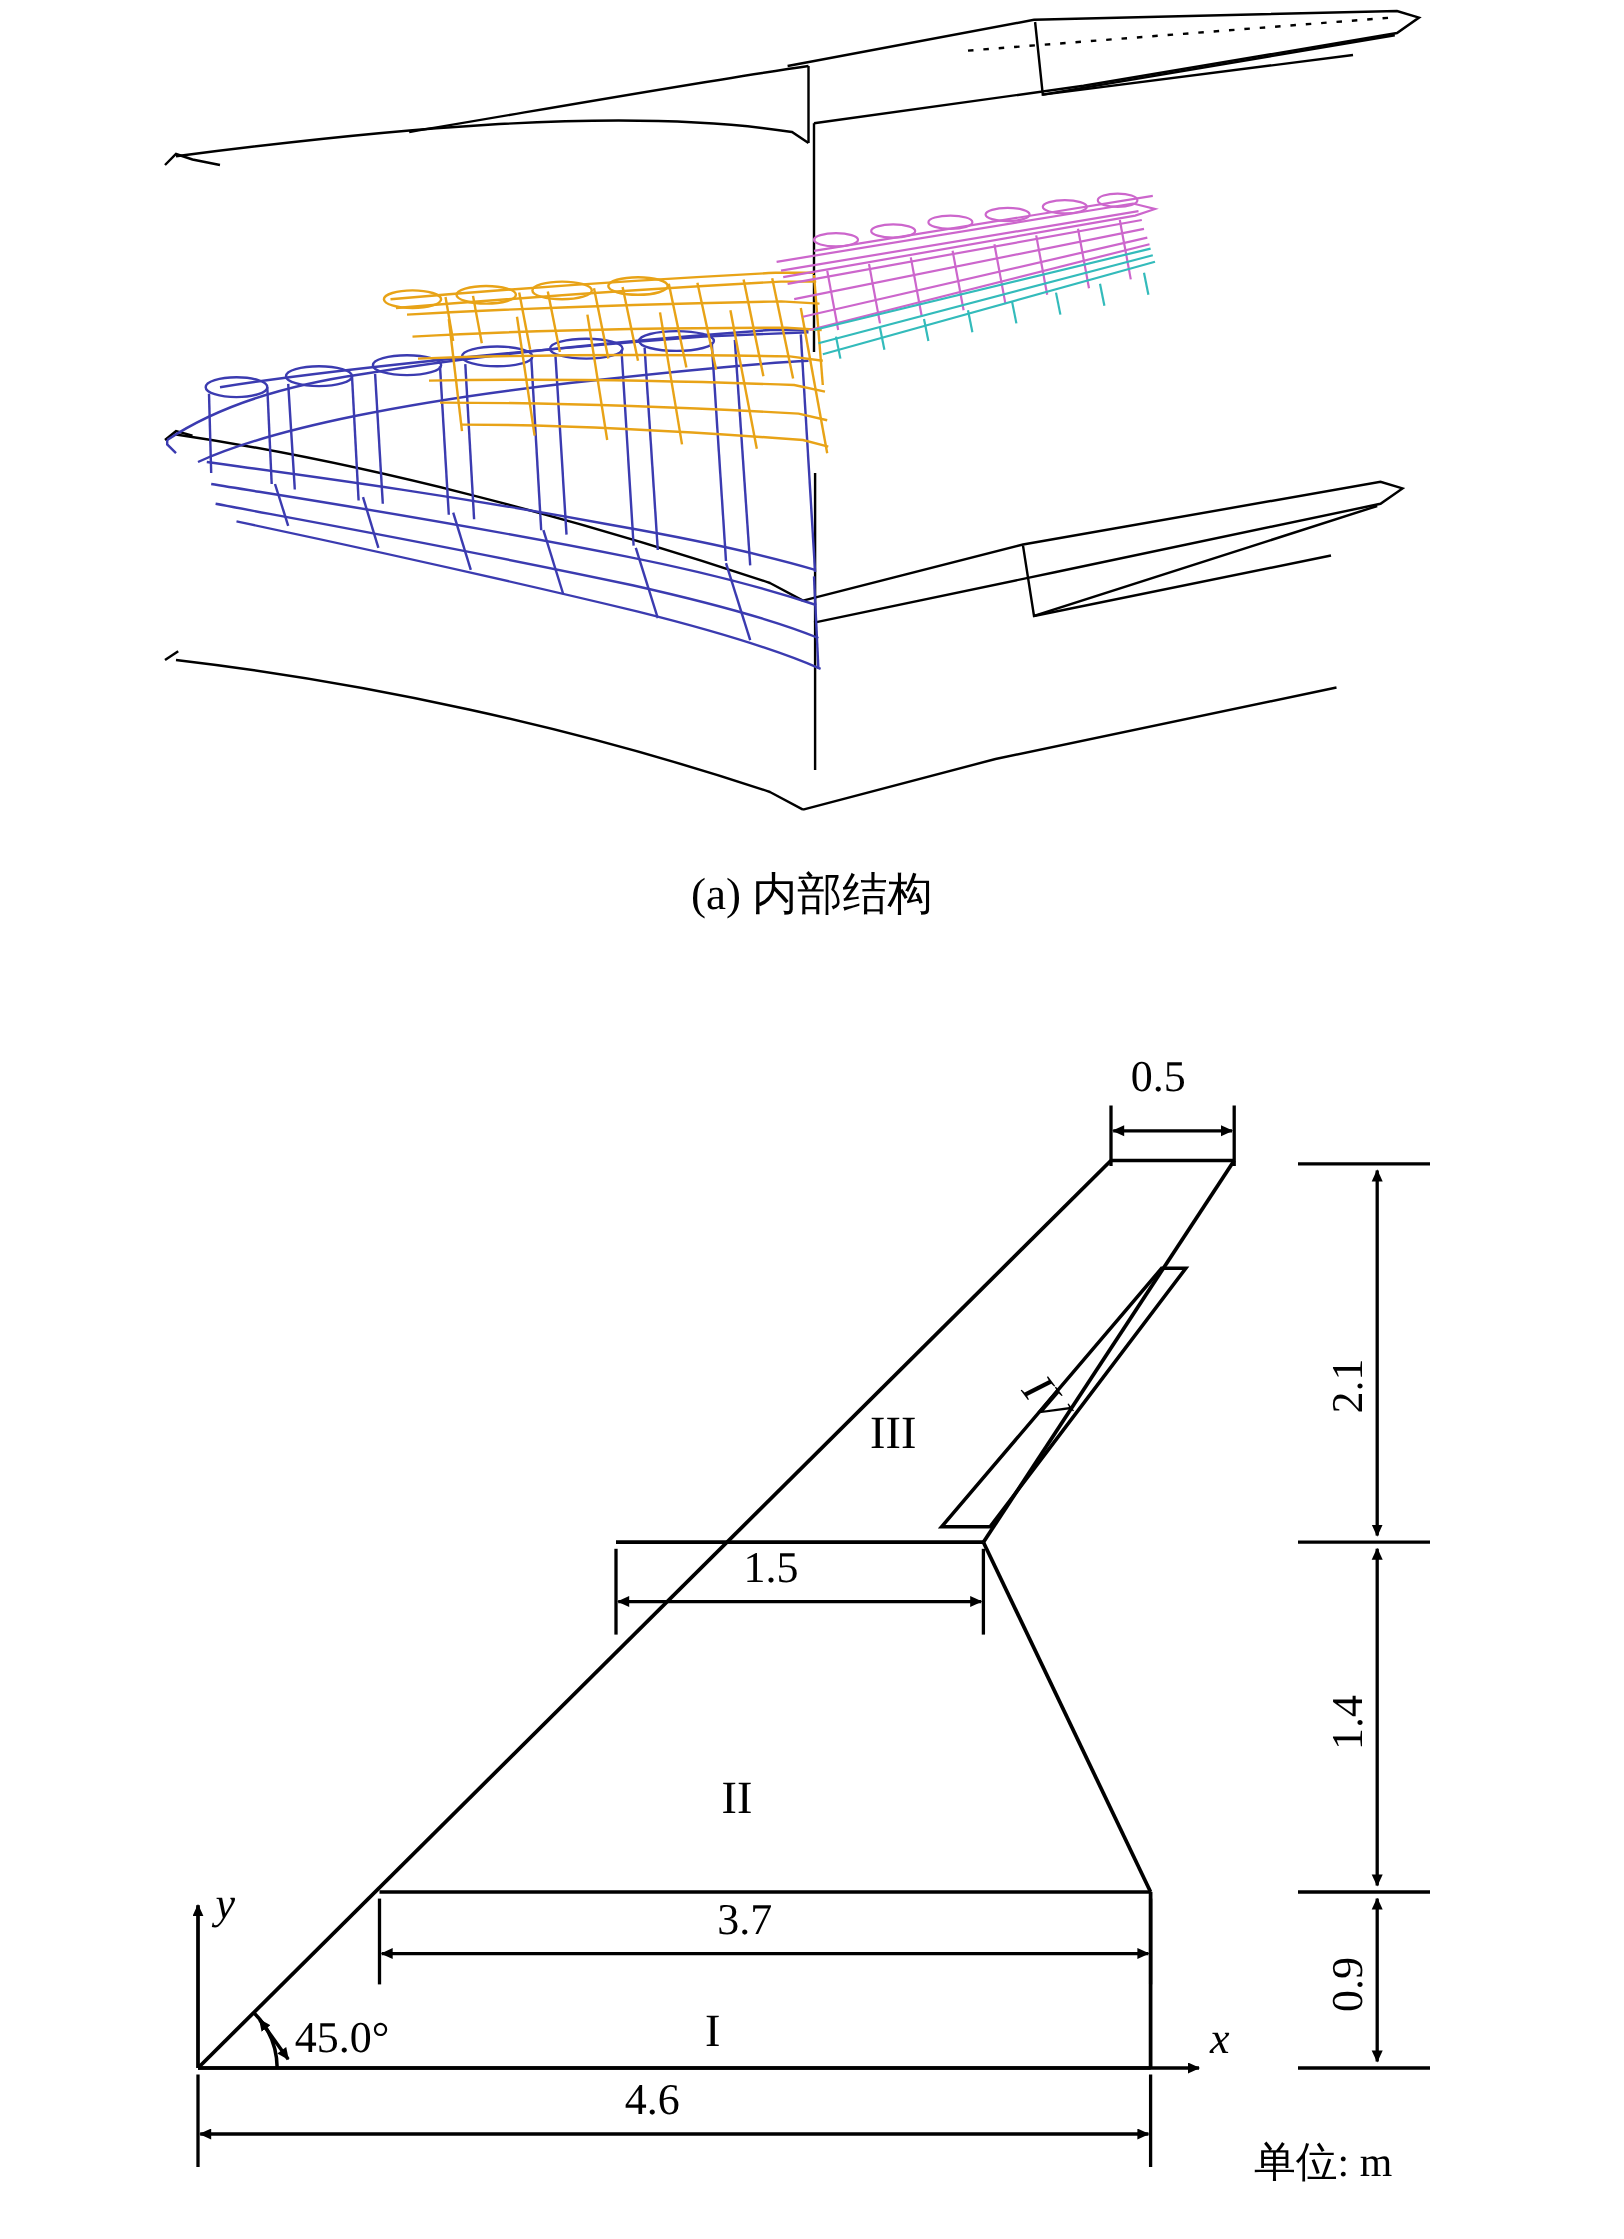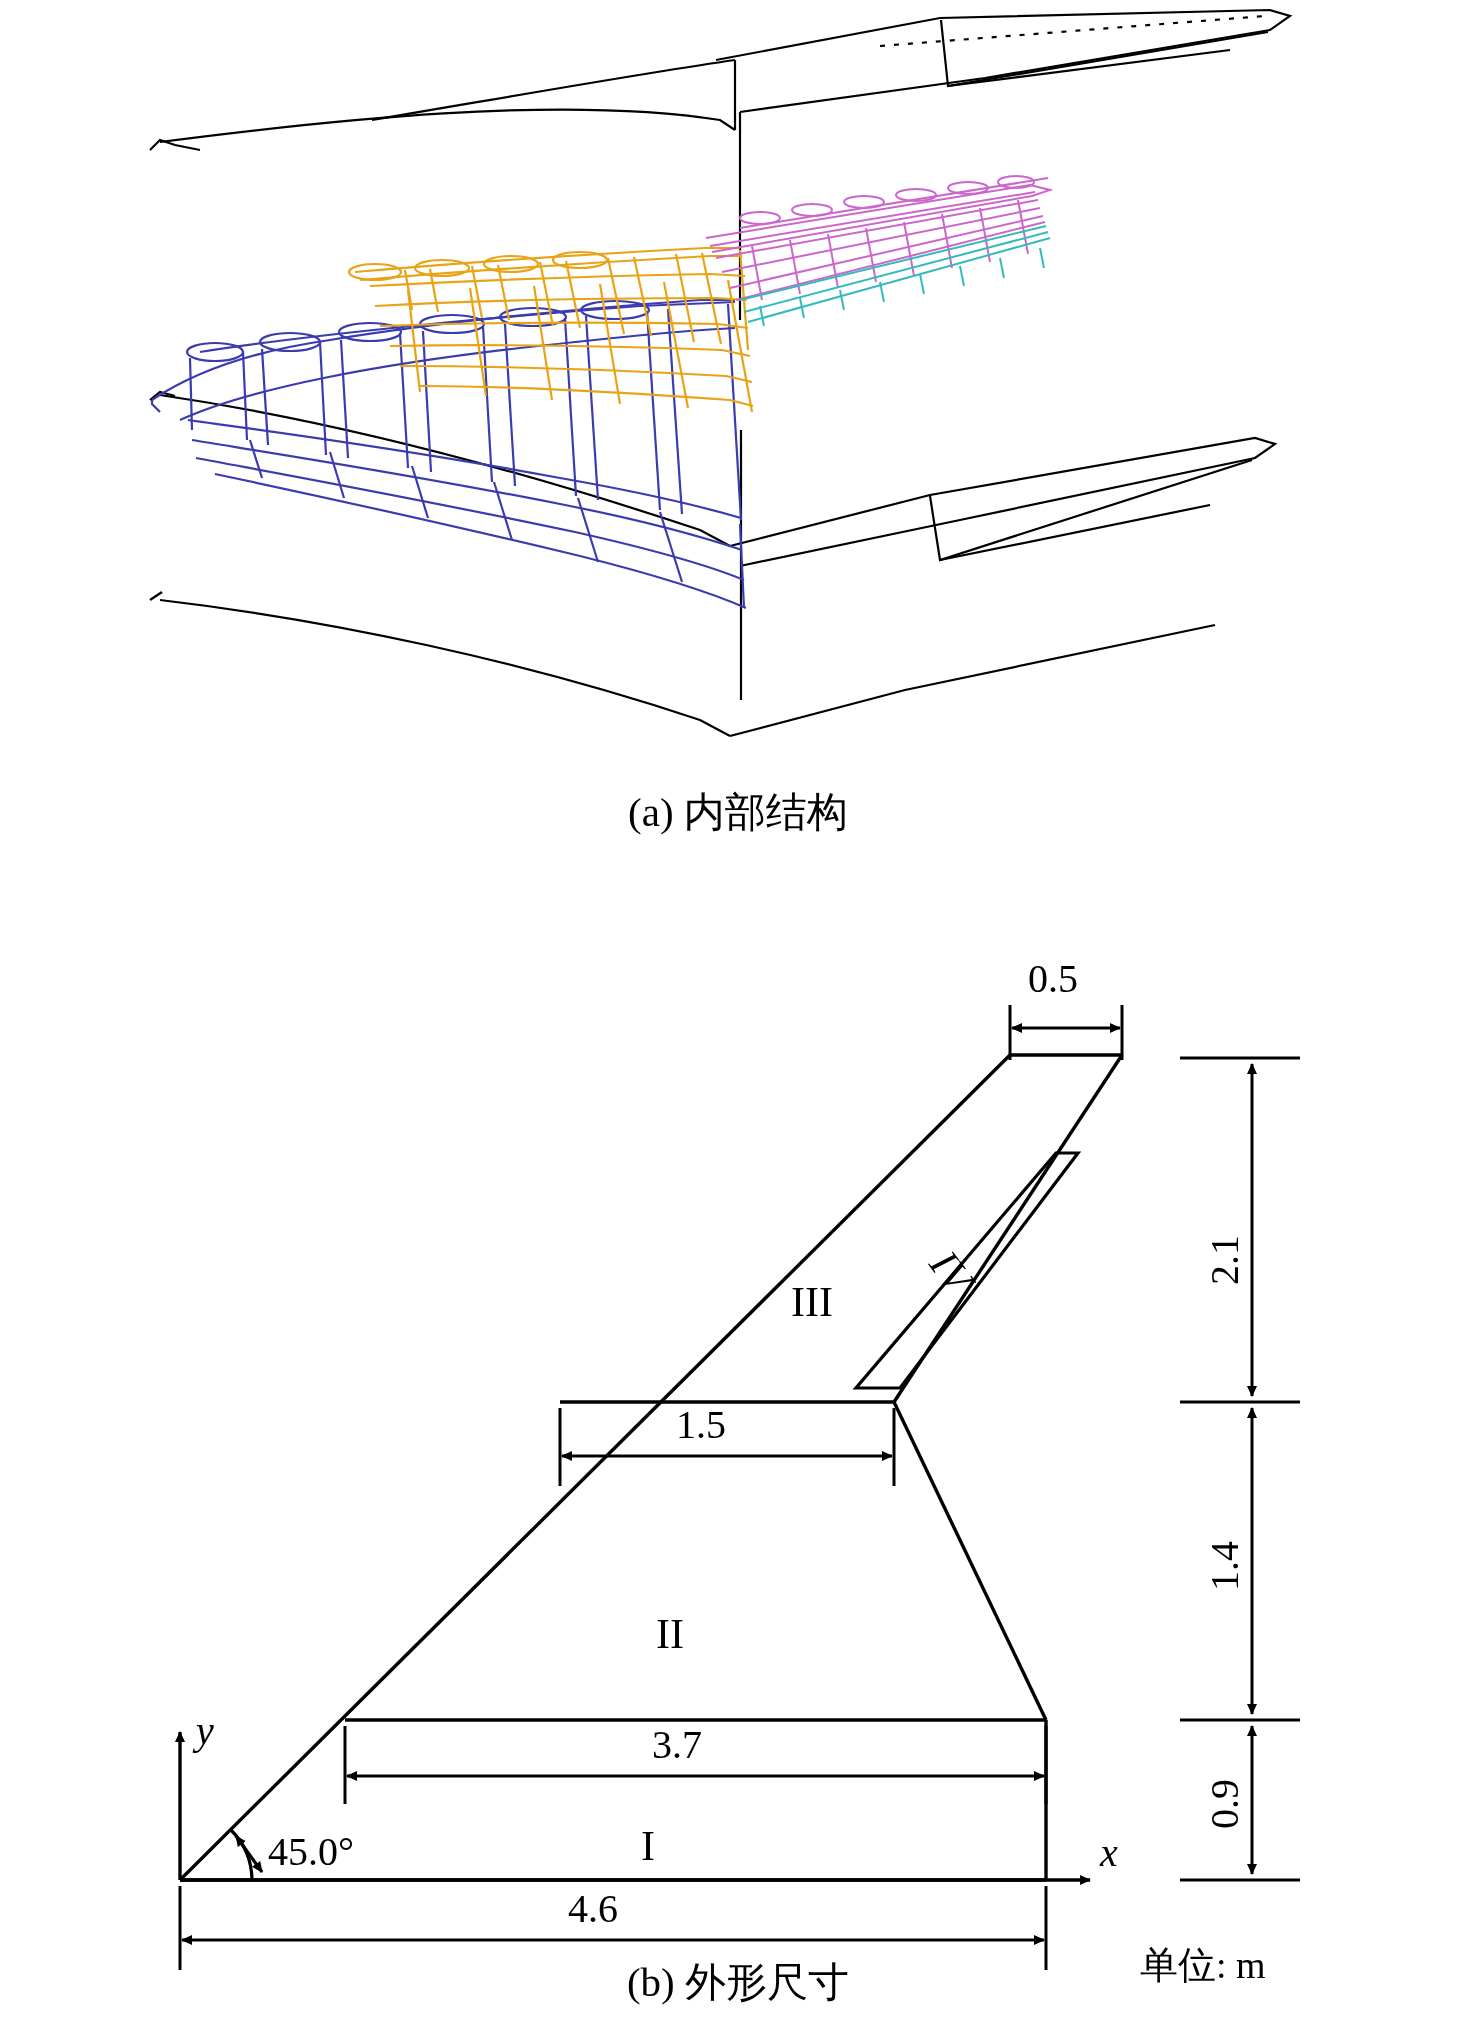--- a/index.html
+++ b/index.html
@@ -313,15 +313,14 @@
 
       <text class="lbl-roman" x="648" y="1000" text-anchor="middle">I</text>
       <text class="lbl-roman" x="670" y="788" text-anchor="middle">II</text>
       <text class="lbl-roman" x="812" y="456" text-anchor="middle">III</text>
       <text class="lbl-roman" x="940" y="420" text-anchor="middle" font-style="italic" transform="rotate(53 940 420)">IV</text>
 
       <text class="lbl-unit" x="1140" y="1118">单位: m</text>
     </svg>
   </div>
 
-  <div class="caption caption-b">(b) 外形尺寸</div>
 
 </div>
 
 </body></html>

